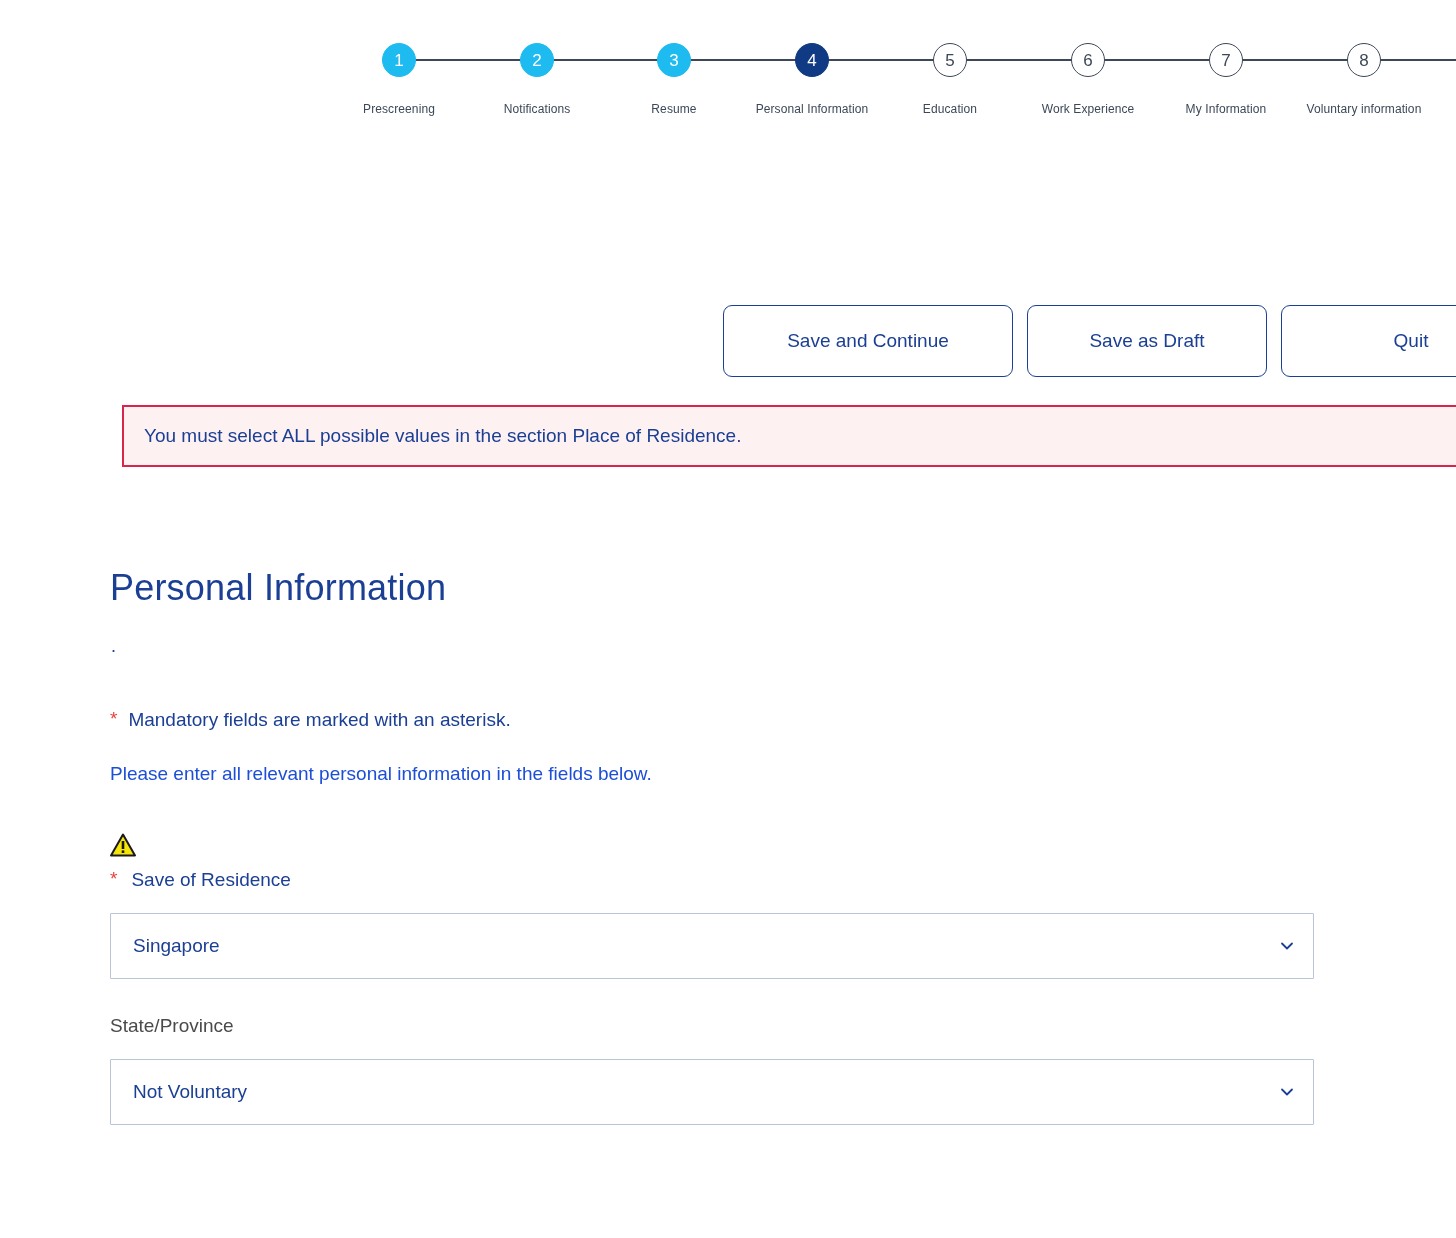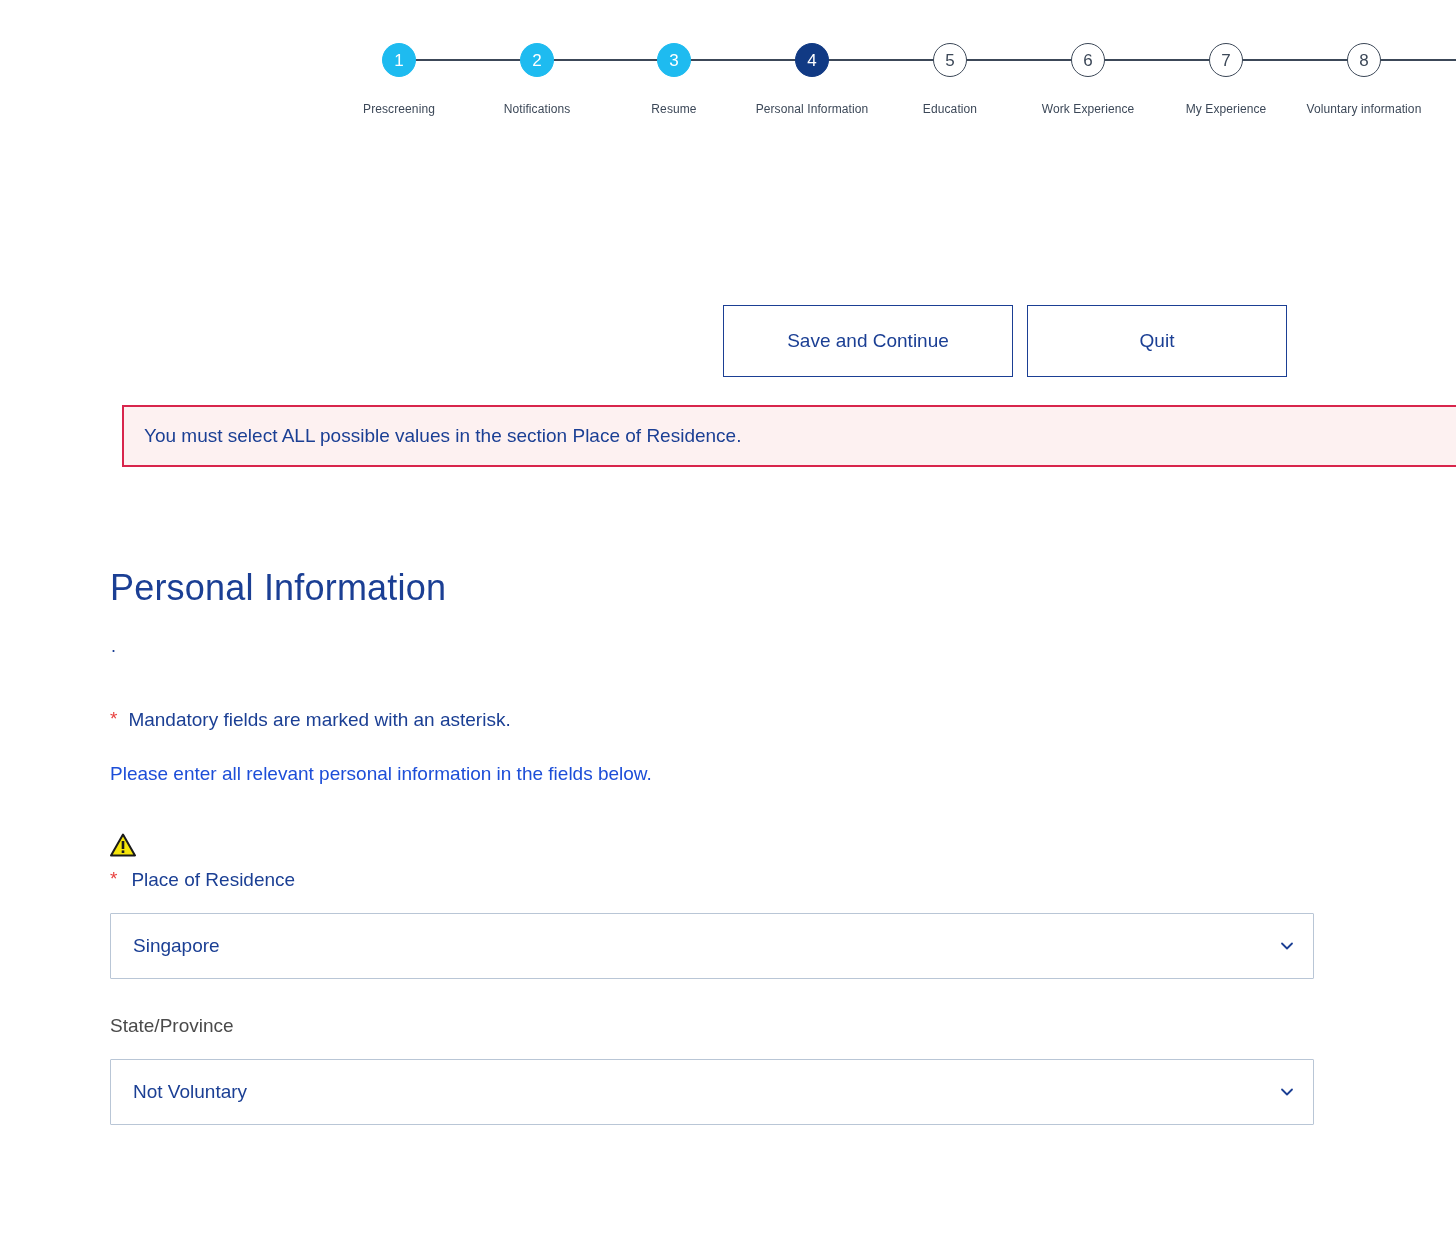--- a/index.html
+++ b/index.html
@@ -98,21 +98,21 @@
     border: 1.5px solid #1b3f94;
     background: #ffffff;
     color: #1b3f94;
     font-family: "Liberation Sans", "DejaVu Sans", sans-serif;
     font-size: 19px;
     display: flex;
     align-items: center;
     justify-content: center;
     cursor: pointer;
     padding: 0 30px;
-    border-radius: 0;
+    border-radius: 9px;
   }
   .btn-save-continue { width: 290px; }
   .btn-save-draft    { width: 240px; }
   .btn-quit          { width: 260px; }
 
   
   .error-banner {
     position: absolute;
     top: 405px;
     left: 122px;
@@ -247,34 +247,35 @@
       <div class="step" style="left: 950px;">
         <div class="step-circle todo">5</div>
         <div class="step-label wrap">Education</div>
       </div>
       <div class="step" style="left: 1088px;">
         <div class="step-circle todo">6</div>
         <div class="step-label wrap">Work Experience</div>
       </div>
       <div class="step" style="left: 1226px;">
         <div class="step-circle todo">7</div>
-        <div class="step-label wrap">My Experience</div>
+        <div class="step-label wrap">My Information</div>
       </div>
       <div class="step" style="left: 1364px;">
         <div class="step-circle todo">8</div>
         <div class="step-label wrap">Voluntary information</div>
       </div>
       <div class="step" style="left: 1502px;">
         <div class="step-label wrap">I</div>
       </div>
     </div>
 </div>
 
 <div class="actions">
   <button class="btn btn-save-continue">Save and Continue</button>
+  <button class="btn btn-save-draft">Save as Draft</button>
   <button class="btn btn-quit">Quit</button>
 </div>
 
 <div class="error-banner">
   <span class="msg">You must select ALL possible values in the section Place of Residence.</span>
 </div>
 
 <div class="content">
 
   <h1 class="page-title">Personal Information</h1>
@@ -289,21 +290,21 @@
   <div class="intro-text">Please enter all relevant personal information in the fields below.</div>
 
   <svg class="warn-icon" viewBox="0 0 26 24" aria-hidden="true">
     <path d="M13 1.5 L25 22.5 L1 22.5 Z" fill="#f5e50a" stroke="#1a1a1a" stroke-width="2" stroke-linejoin="round"></path>
     <rect x="11.7" y="8" width="2.6" height="8" fill="#1a1a1a"></rect>
     <rect x="11.7" y="17.4" width="2.6" height="2.6" fill="#1a1a1a"></rect>
   </svg>
 
   <div class="section-title">
     <span class="asterisk">*</span>
-    <span>Place of Residence</span>
+    <span>Save of Residence</span>
   </div>
 
   <div class="select-wrap">
     <span class="select-value">Singapore</span>
     <svg class="chev" viewBox="0 0 16 16">
       <path d="M3 5.5 L8 10.5 L13 5.5" fill="none" stroke="#1b3f94" stroke-width="1.8" stroke-linecap="round" stroke-linejoin="round"></path>
     </svg>
   </div>
 
   <div class="gap-1"></div>

